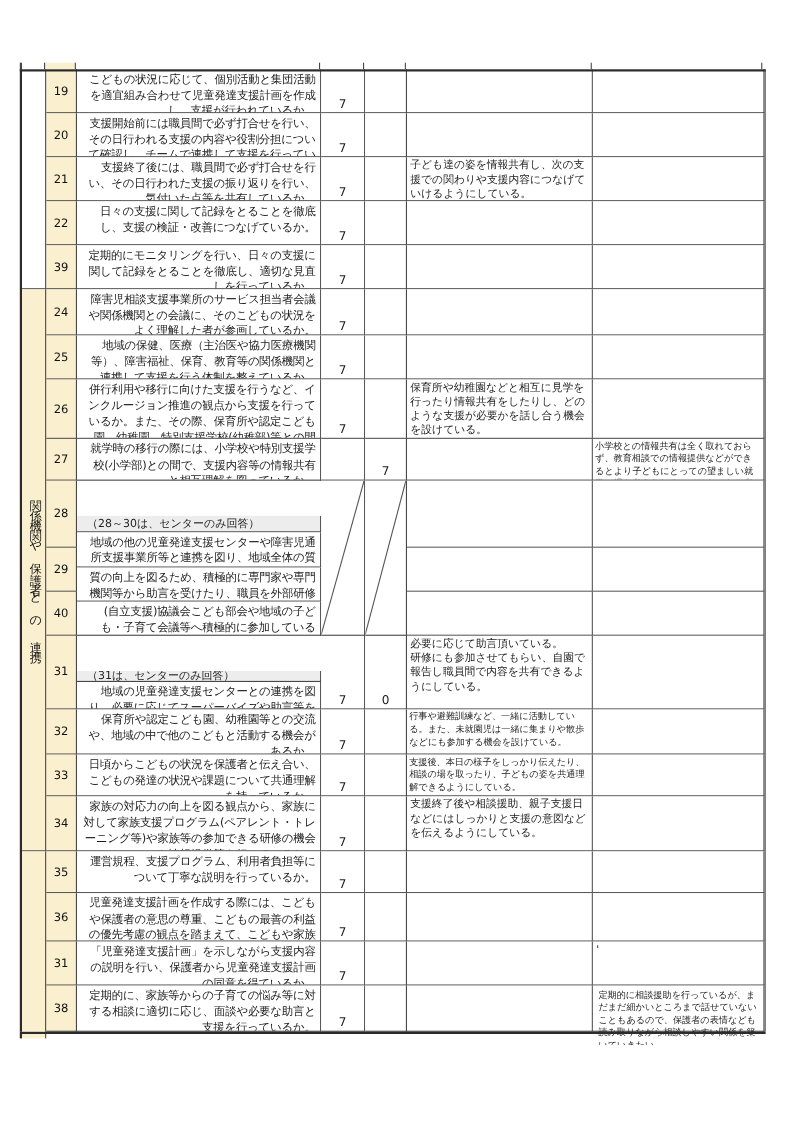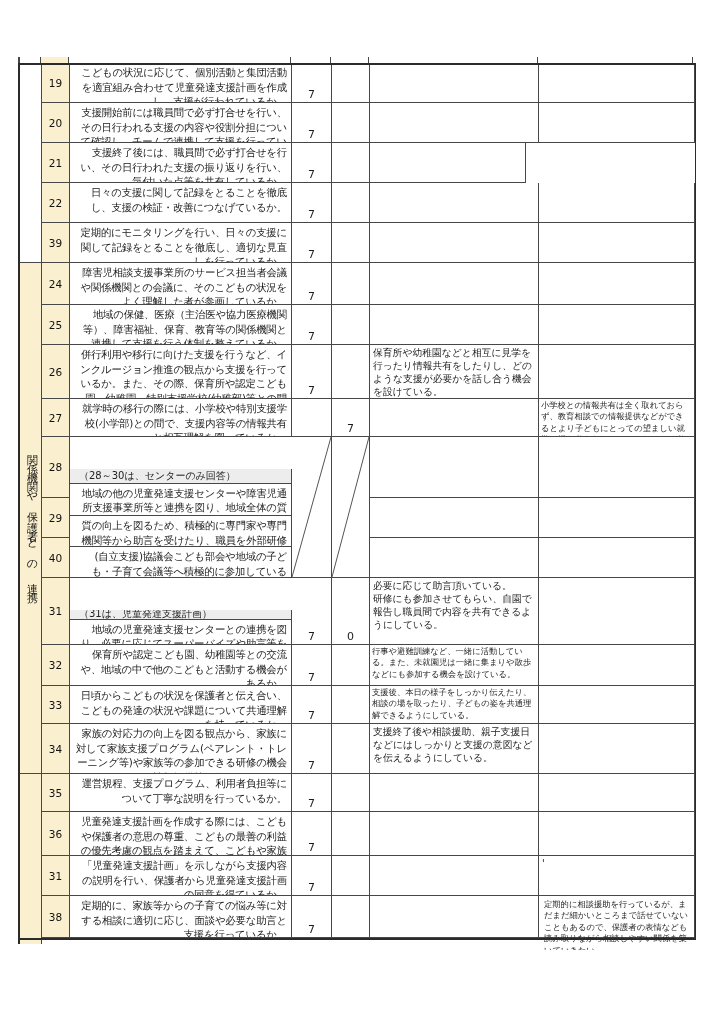--- a/index.html
+++ b/index.html
@@ -111,20 +111,21 @@
         <div class="cell s2"></div>
         <div class="cell c1"></div>
         <div class="cell c2"></div>
       </div>
 
       <div class="trow" style="height:40px">
         <div class="cell no">21</div>
         <div class="cell q">支援終了後には、職員間で必ず打合せを行い、その日行われた支援の振り返りを行い、気付いた点等を共有しているか。</div>
         <div class="cell s1">7</div>
         <div class="cell s2"></div>
+        <div class="cell c1">子ども達の姿を情報共有し、次の支援での関わりや支援内容につなげていけるようにしている。</div>
         <div class="cell c2"></div>
       </div>
 
       <div class="trow" style="height:40px">
         <div class="cell no">22</div>
         <div class="cell q">日々の支援に関して記録をとることを徹底し、支援の検証・改善につなげているか。</div>
         <div class="cell s1">7</div>
         <div class="cell s2"></div>
         <div class="cell c1"></div>
         <div class="cell c2"></div>
@@ -205,21 +206,21 @@
         <div class="gstack" style="width:156px">
           <div class="cell c2" style="height:61px"></div>
           <div class="cell c2" style="height:40px"></div>
           <div class="cell c2" style="height:40px"></div>
         </div>
       </div>
 
       <div class="tgroup" style="height:67px">
         <div class="cell no" style="height:67px">31</div>
         <div class="gstack" style="width:222px">
-          <div class="cell subhead" style="height:19px">（31は、児童発達支援計画）</div>
+          <div class="cell subhead" style="height:19px">（31は、センターのみ回答）</div>
           <div class="cell q" style="height:48px">地域の児童発達支援センターとの連携を図り、必要に応じてスーパーバイズや助言等を受ける機会を設けているか 。</div>
         </div>
         <div class="cell s1" style="height:67px">7</div>
         <div class="cell s2" style="height:67px">0</div>
         <div class="cell c1 pre" style="height:67px">必要に応じて助言頂いている。
 研修にも参加させてもらい、自園で報告し職員間で内容を共有できるようにしている。</div>
         <div class="cell c2" style="height:67px"></div>
       </div>
 
       <div class="trow" style="height:41px">

